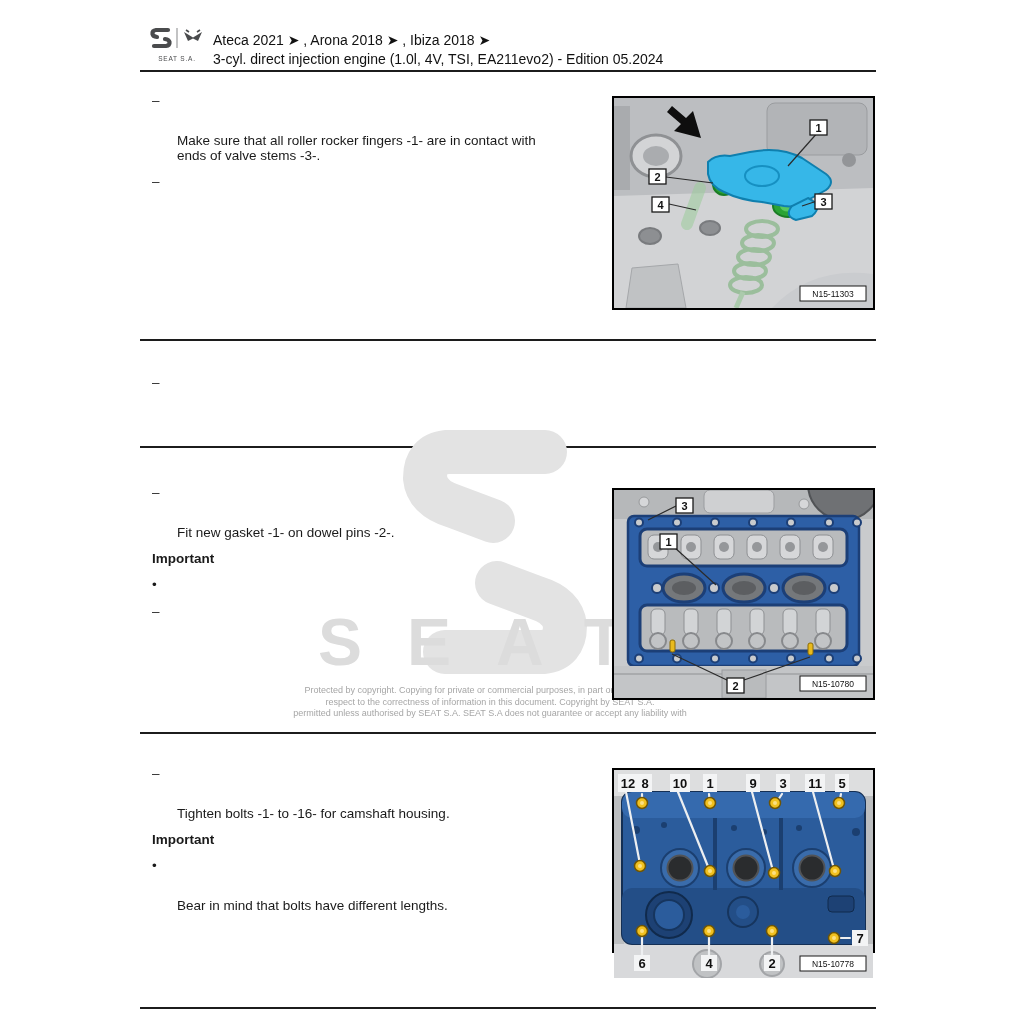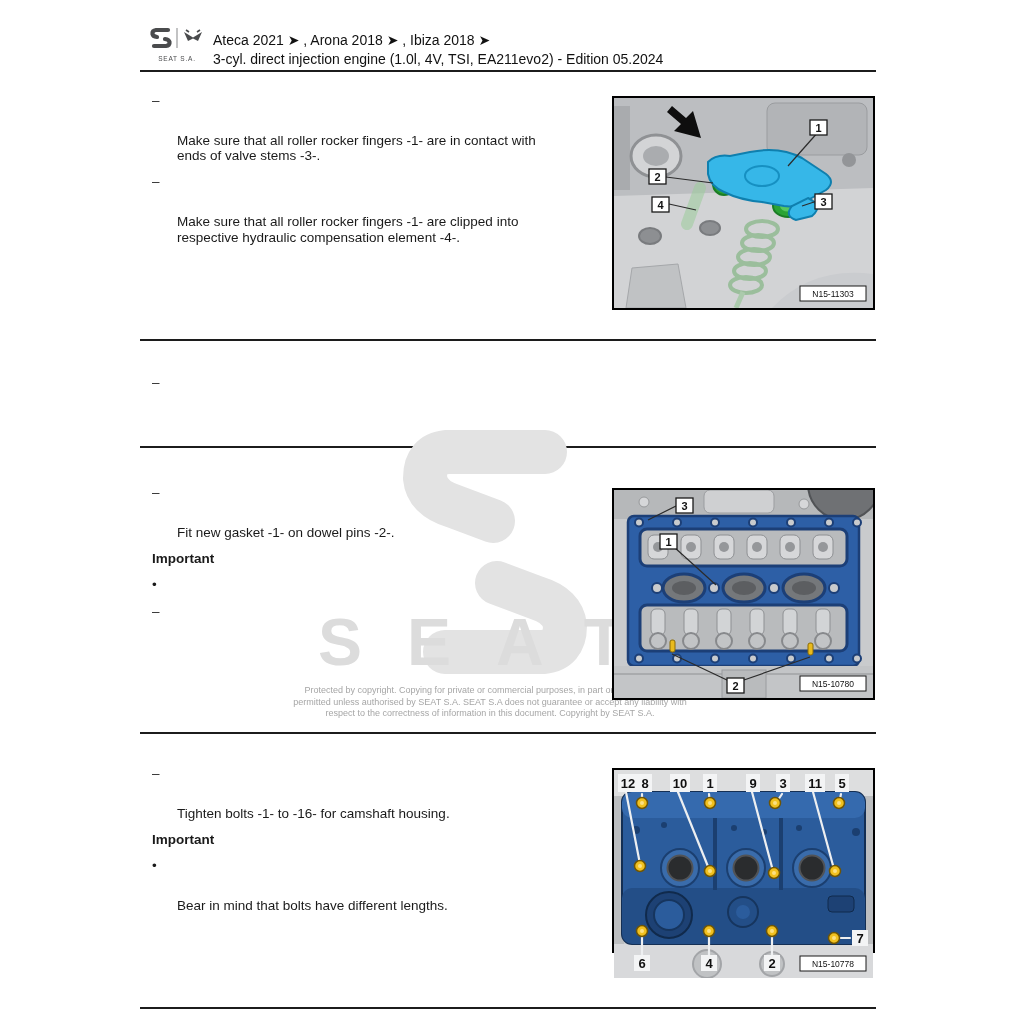--- a/index.html
+++ b/index.html
@@ -85,22 +85,20 @@
 <div class="wm-word">SEAT</div>
 
 <div class="tblock s1">
   <div class="li">
     <span class="marker">–</span>
     <span class="txt">Make sure that all roller rocker fingers -1- are in contact with
 ends of valve stems -3-.</span>
   </div>
   <div class="li">
     <span class="marker">–</span>
-    <span class="txt">Make sure that all roller rocker fingers -1- are clipped into
-respective hydraulic compensation element -4-.</span>
   </div>
 </div>
 
 <div class="tblock s2">
   <div class="li">
     <span class="marker">–</span>
   </div>
 </div>
 
 <div class="tblock s3">
@@ -124,22 +122,22 @@
   </div>
   <div class="plain">Important</div>
   <div class="li">
     <span class="marker">•</span>
     <span class="txt">Bear in mind that bolts have different lengths.</span>
   </div>
 </div>
 
 <div class="copyright">
   <div>Protected by copyright. Copying for private or commercial purposes, in part or in whole, is not</div>
+  <div>respect to the correctness of information in this document. Copyright by SEAT S.A.</div>
   <div>permitted unless authorised by SEAT S.A. SEAT S.A does not guarantee or accept any liability with</div>
-  <div>respect to the correctness of information in this document. Copyright by SEAT S.A.</div>
 </div>
 
 <div class="figure fig1">
   <svg width="259" height="210" viewBox="0 0 259 210">
     <g>
       <rect width="259" height="210" fill="#c7c9cb"></rect>
       <rect width="259" height="98" fill="#bcbec1"></rect>
       <rect x="153" y="5" width="100" height="52" rx="8" fill="#b2b4b7" stroke="#9a9c9f"></rect>
       <rect x="0" y="8" width="16" height="84" fill="#a9abae"></rect>
       <ellipse cx="42" cy="58" rx="25" ry="21" fill="#d3d4d6" stroke="#8f9194" stroke-width="3"></ellipse>

